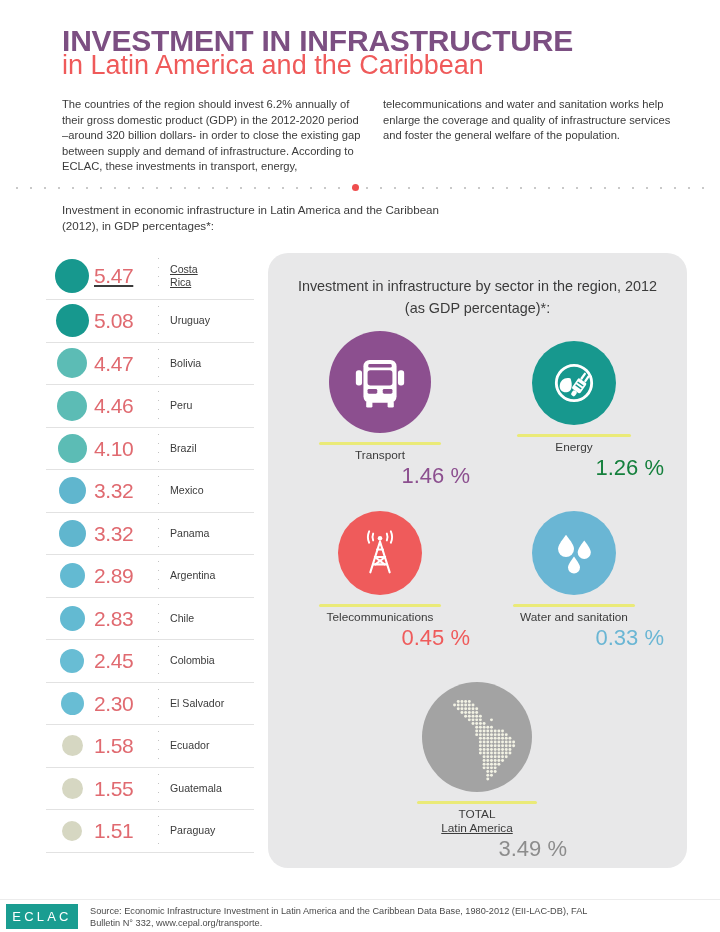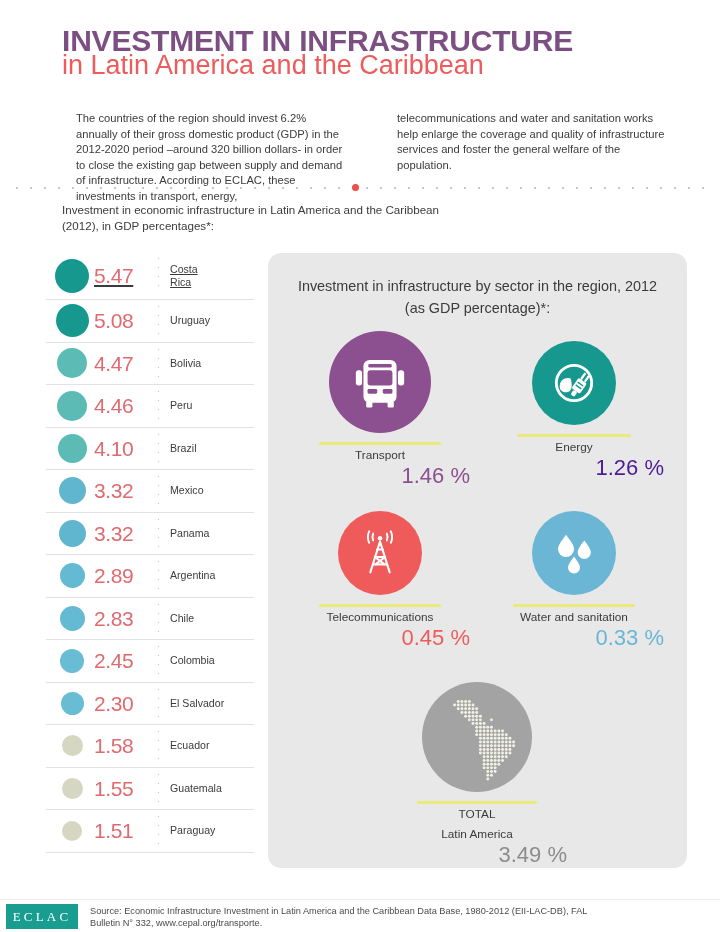--- a/index.html
+++ b/index.html
@@ -46,21 +46,21 @@
     width: 620px;
     display: flex;
     gap: 22px;
   }
   .intro-col {
     font-size: 11.2px;
     line-height: 15.6px;
     color: #3b3b3b;
     width: 300px;
   }
-  .intro-col p { margin: 14px; }
+  .intro-col p { margin: 0; }
 
   
   #dot-divider {
     position: absolute;
     left: 0; top: 184px;
     width: 720px;
     height: 8px;
   }
   #dot-divider .dots {
     position: absolute;
@@ -141,21 +141,21 @@
     margin-left: 18px;
   }
 
   
   #sector-panel {
     position: absolute;
     left: 268px; top: 253px;
     width: 419px;
     height: 615px;
     background: #e8e8e9;
-    border-radius: 13px;
+    border-radius: 20px;
   }
   #panel-title {
     position: absolute;
     left: 18px; top: 22px;
     width: 383px;
     text-align: center;
     font-size: 14.4px;
     line-height: 22px;
     color: #3b3b3b;
   }
@@ -217,21 +217,21 @@
     position: absolute;
     left: 6px; top: 4px;
     width: 72px; height: 25px;
     background: #1a9d91;
     color: #ffffff;
     font-size: 13px;
     letter-spacing: 3.2px;
     display: flex;
     align-items: center;
     justify-content: center;
-    font-family: Liberation Serif, serif;
+    font-family: Liberation Sans, sans-serif;
   }
   #source-text {
     position: absolute;
     left: 90px; top: 5px;
     width: 615px;
     font-size: 9.2px;
     line-height: 12.4px;
     color: #4a4a4a;
   }
   #source-text div { white-space: nowrap; }
@@ -413,21 +413,21 @@
         <rect x="57" y="66" width="8" height="10" rx="3"></rect>
       </g>
       <g fill="currentColor" transform="rotate(35 60 52)">
         <rect x="55" y="50" width="12" height="2.4"></rect>
         <rect x="55" y="56" width="12" height="2.4"></rect>
       </g>
     </svg>
       </div>
       <div class="sector-rule" style="width: 114px; background: rgb(234, 234, 120);"></div>
       <div class="sector-label">Energy</div>
-      <div class="sector-value" style="color: #4c1d95;">1.26 %</div>
+      <div class="sector-value" style="color: #15803d;">1.26 %</div>
     </div>
     <div class="sector" style="left: 22px; top: 258px;">
       <div class="sector-circle" style="width: 84px; height: 84px; background: rgb(239, 91, 91); color: rgb(239, 91, 91);">
         <svg width="57" height="57" viewBox="0 0 100 100" class="glyph">
       <g stroke="#ffffff" fill="none" stroke-width="3.4" stroke-linecap="round">
         <path d="M38 28a16 16 0 0 1 0 -12"></path>
         <path d="M31 32a24 24 0 0 1 0 -20"></path>
         <path d="M62 28a16 16 0 0 0 0 -12"></path>
         <path d="M69 32a24 24 0 0 0 0 -20"></path>
       </g>
@@ -593,21 +593,21 @@
           <circle cx="58.78" cy="82.56" r="1.48" fill="#f2f2e4"></circle>
           <circle cx="62.47" cy="82.56" r="1.48" fill="#f2f2e4"></circle>
           <circle cx="66.17" cy="82.56" r="1.48" fill="#f2f2e4"></circle>
           <circle cx="58.78" cy="86.25" r="1.48" fill="#f2f2e4"></circle>
           <circle cx="62.47" cy="86.25" r="1.48" fill="#f2f2e4"></circle>
           <circle cx="58.78" cy="89.94" r="1.48" fill="#f2f2e4"></circle>
         </svg>
       </div>
       <div class="sector-rule" style="width: 120px; background: rgb(234, 234, 120);"></div>
       <div class="sector-label">TOTAL</div>
-      <div class="sector-label" style="margin-top: 6px;">Latin America</div>
+      <div class="sector-label" style="margin-top: 0px; text-decoration: underline;">Latin America</div>
       <div class="sector-value" style="color: rgb(140, 140, 140);">3.49 %</div>
     </div>
   </div>
 
 <div id="prelim-note">* Preliminary data.</div>
 
 <div id="footer">
   <div id="eclac-logo">ECLAC</div>
   <div id="source-text">
     <div>Source: Economic Infrastructure Investment in Latin America and the Caribbean Data Base, 1980-2012 (EII-LAC-DB), FAL</div>

